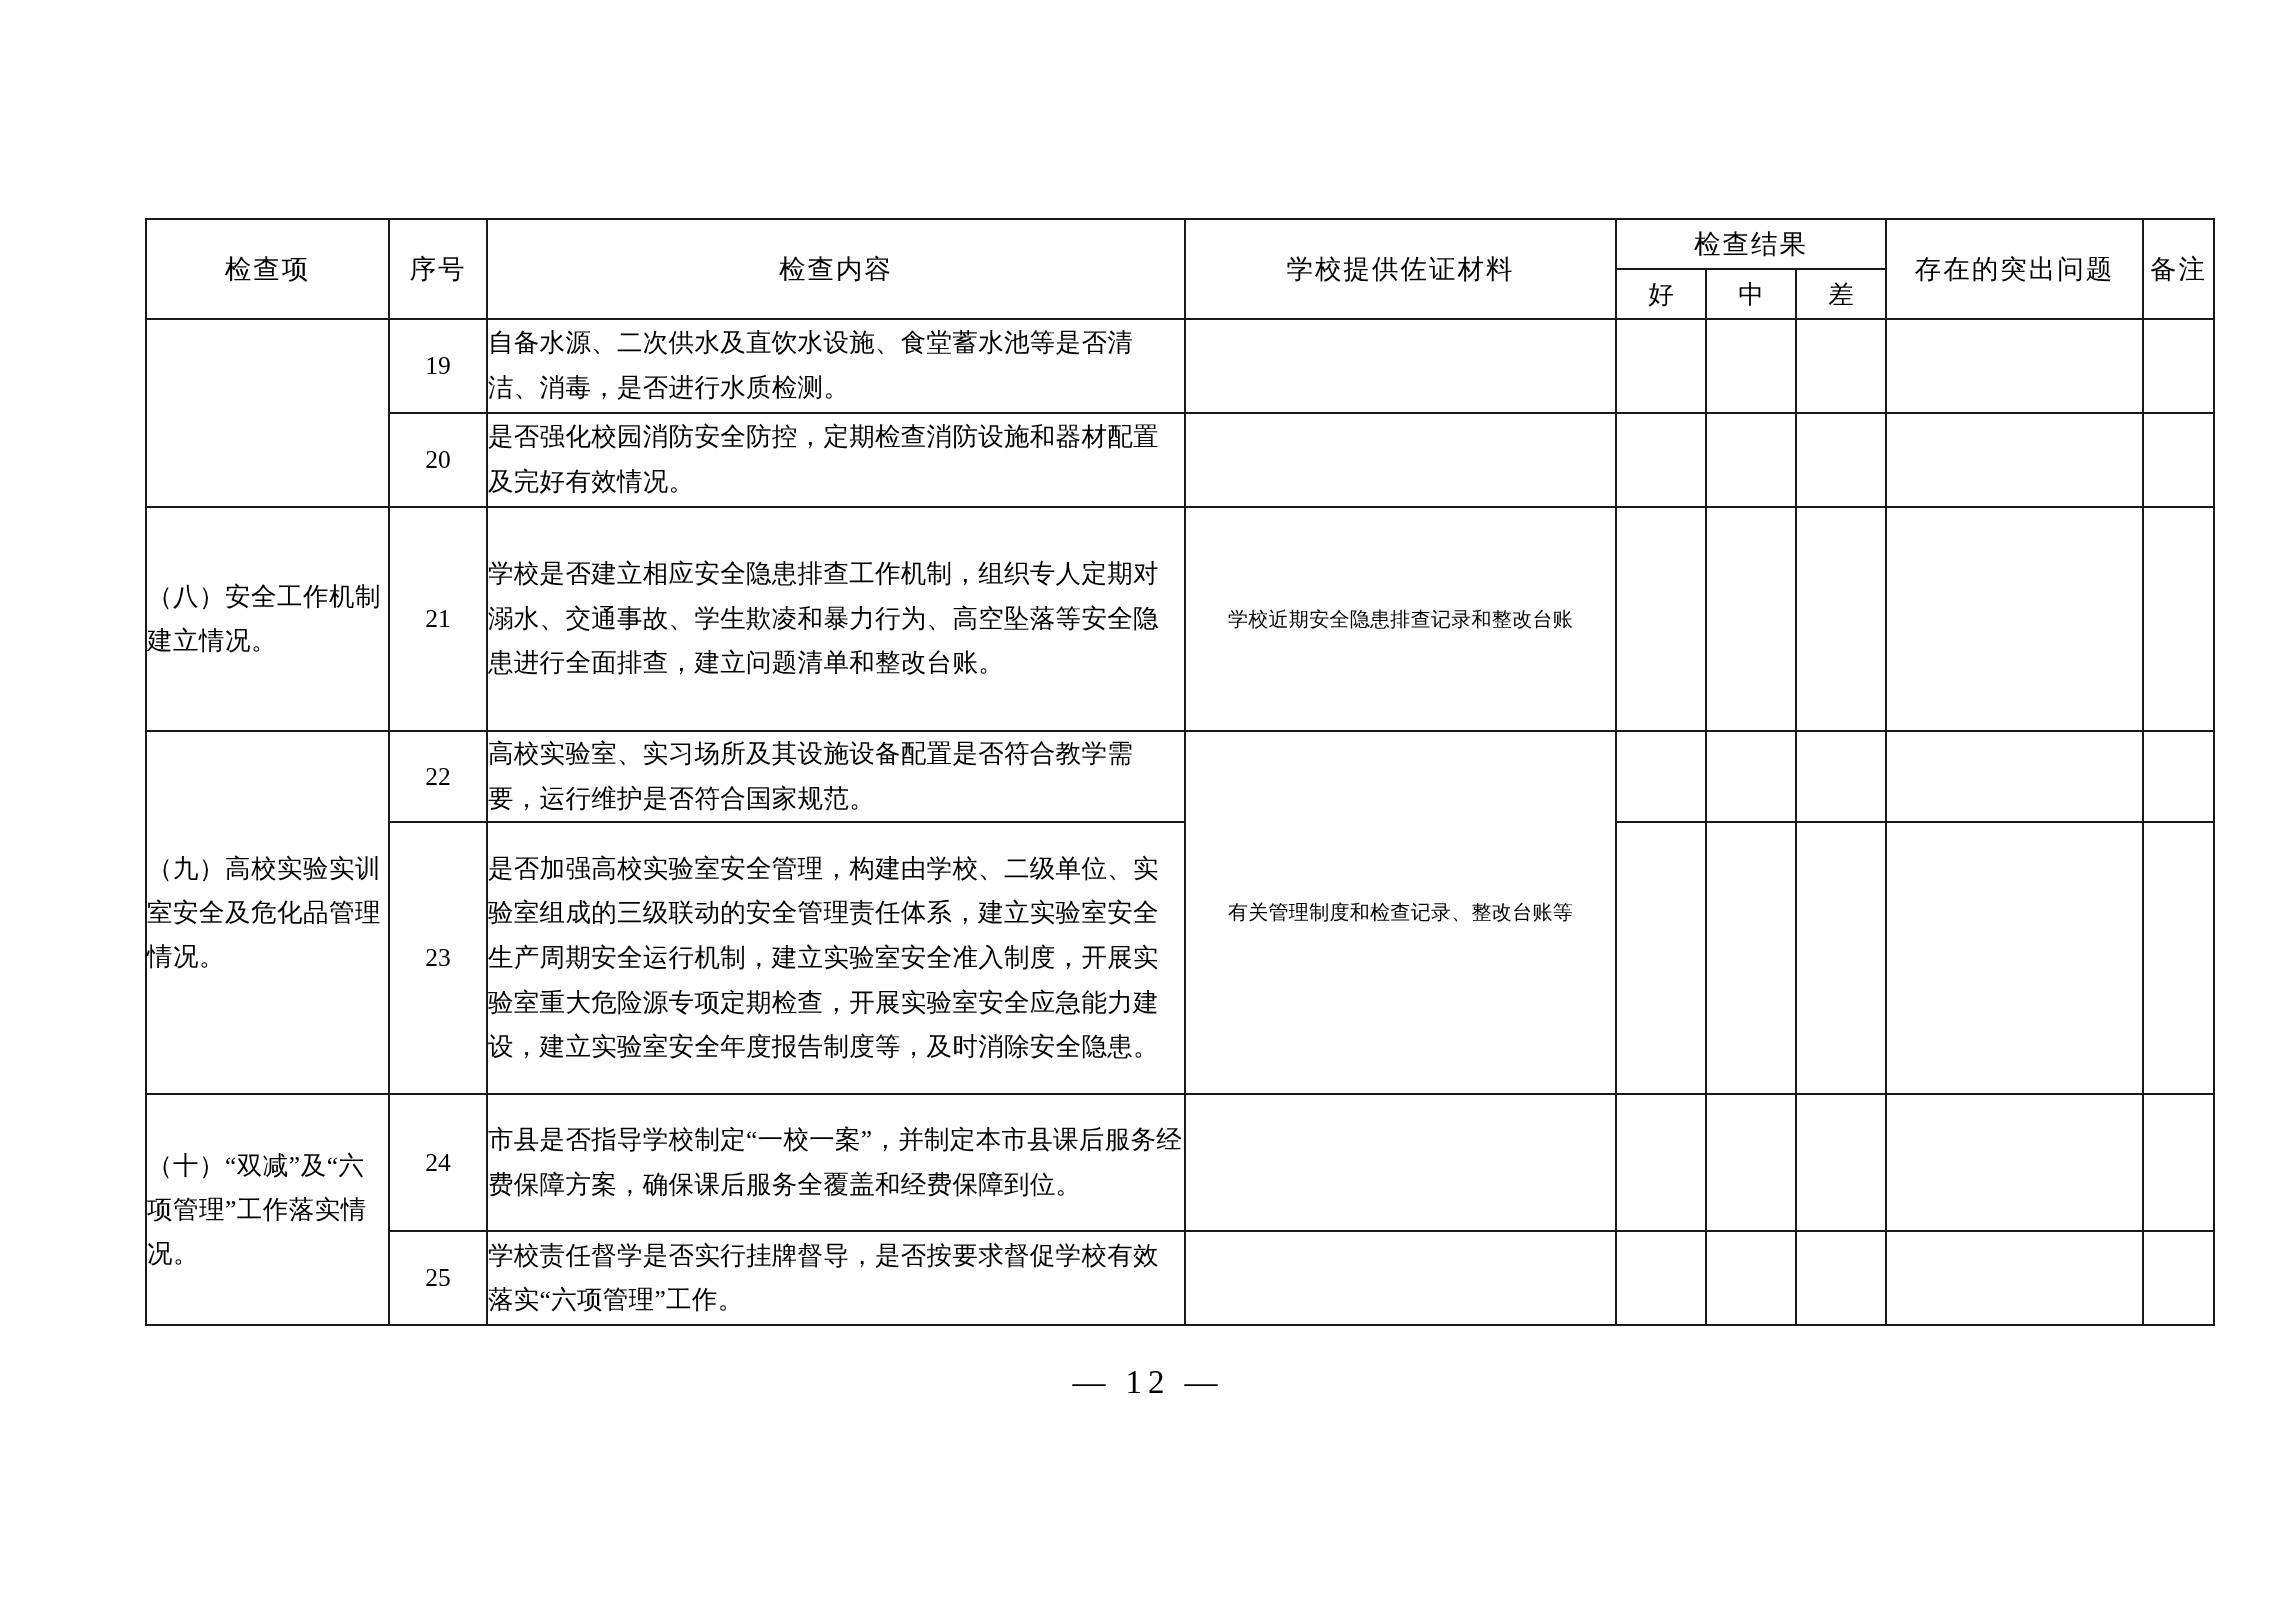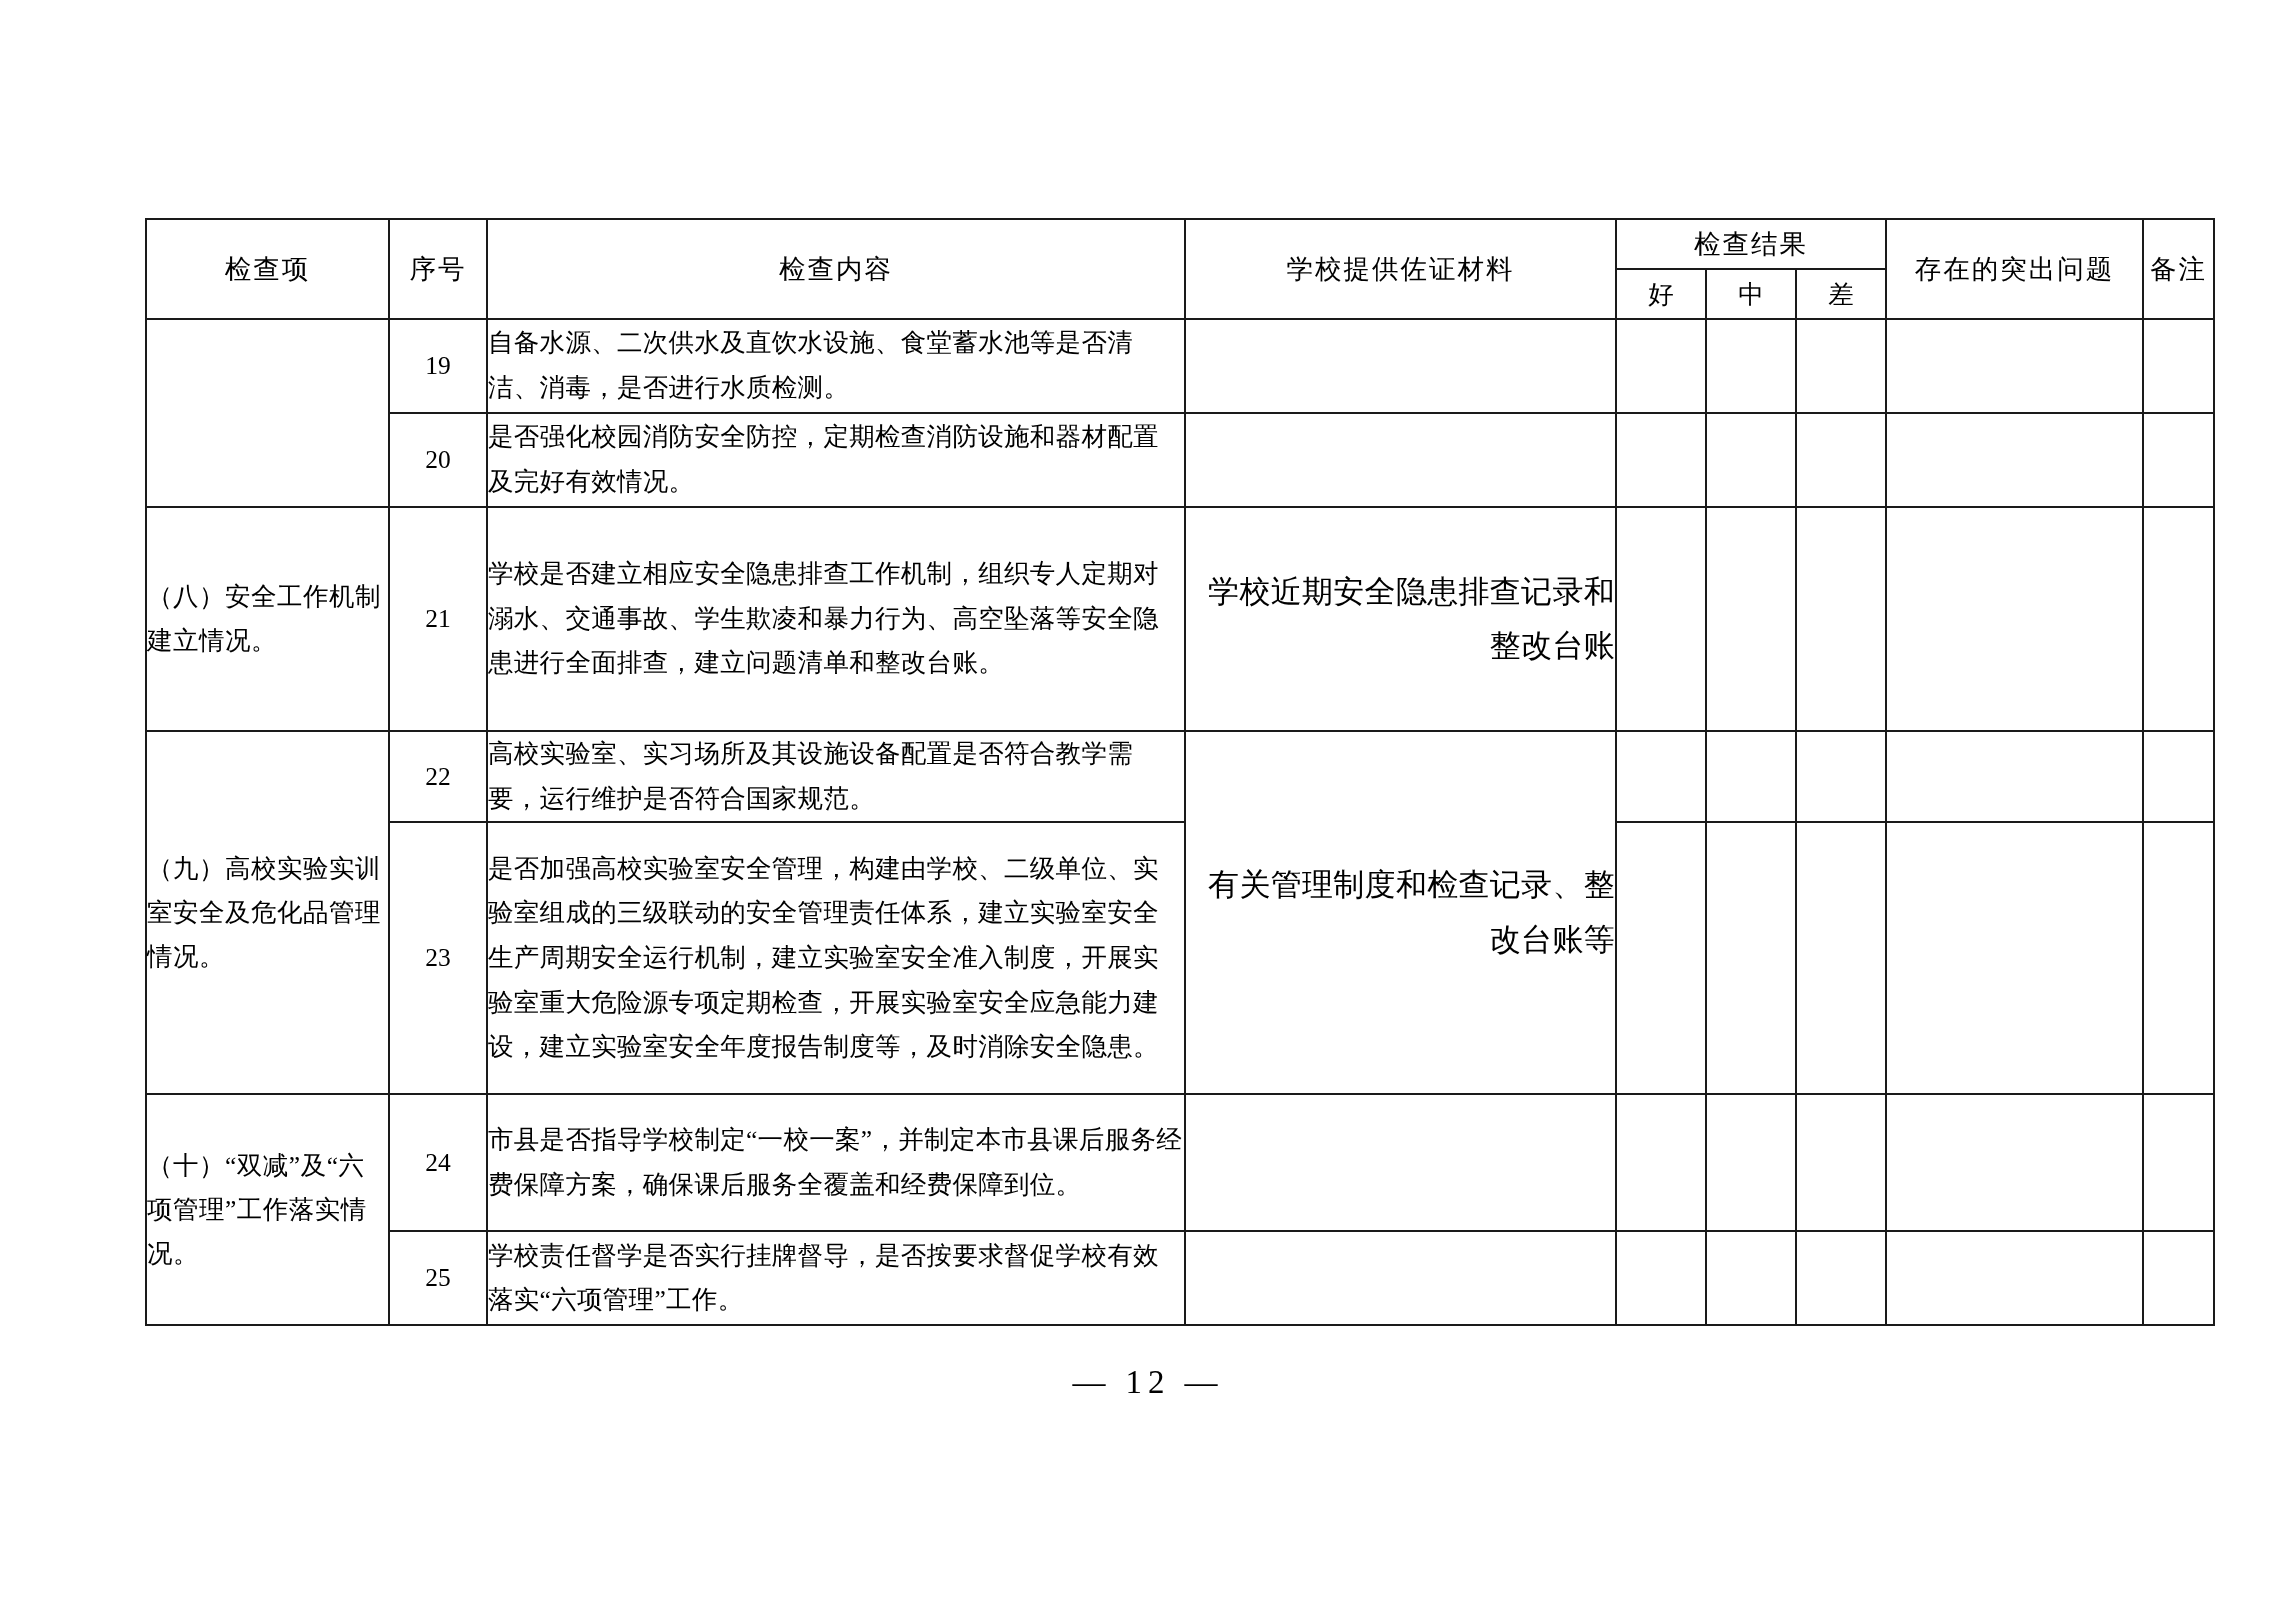--- a/index.html
+++ b/index.html
@@ -77,22 +77,22 @@
     font-size: 25.5px;
   }
   .cell-content {
     text-align: left;
     font-size: 25.5px;
     line-height: 1.75;
     padding: 7.8px 9.8px 7.8px 11.8px;
     letter-spacing: 0.3px;
   }
   .cell-proof {
-    text-align: right;
-    font-size: 31px;
+    text-align: center;
+    font-size: 20px;
     line-height: 1.75;
     padding: 7.8px 9.8px 7.8px 11.8px;
     letter-spacing: 0.3px;
   }
   .cell-blank { }
   .r19 { height: 94px; border-radius: 18px; }
   .r20 { height: 94px; margin-left: 21px; }
   .r21 { height: 224px; }
   .r22 { height: 90px; }
   .r23 { height: 272px; }

